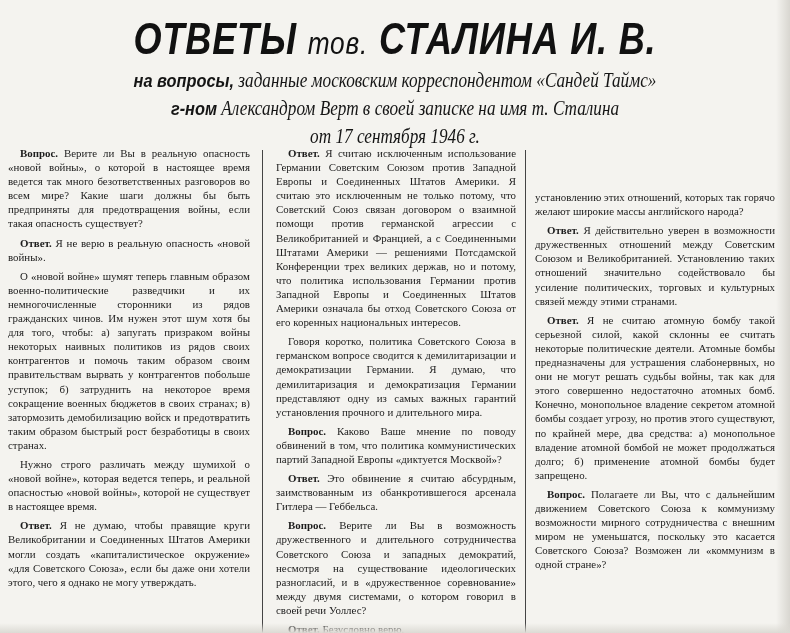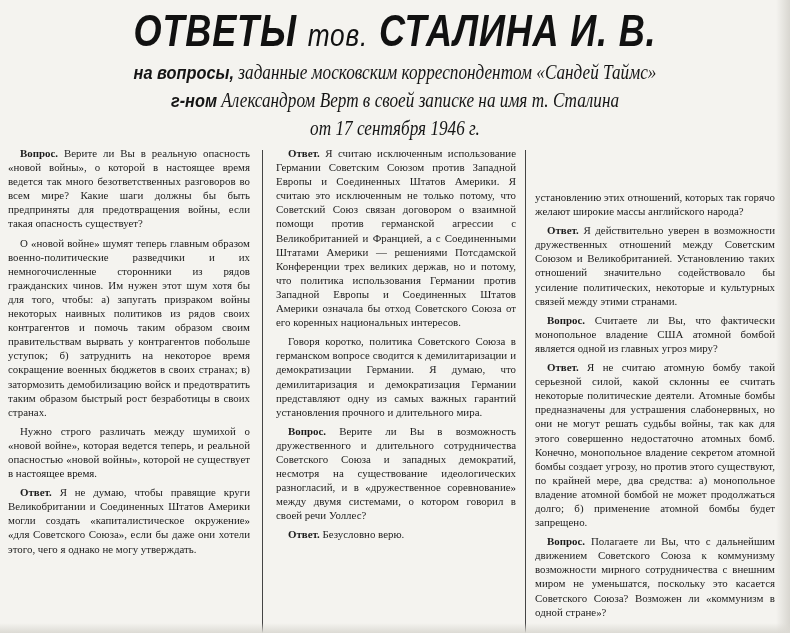--- a/index.html
+++ b/index.html
@@ -4,21 +4,21 @@
 <style>
   html, body { margin:0; padding:0; }
   body {
     width:790px; height:633px; overflow:hidden;
     background:#f4f3ef;
     font-family:"DejaVu Serif","Liberation Serif",serif;
     color:#1a1a1a;
     position:relative;
   }
   .page { position:absolute; left:0; top:0; width:790px; height:633px; overflow:hidden; }
-  .masthead { position:absolute; left:0; top:4px; width:790px; height:140px; text-align:center; }
+  .masthead { position:absolute; left:0; top:12px; width:790px; height:140px; text-align:center; }
   .title {
     position:absolute; left:0; width:790px; top:2px;
     font-family:"Liberation Sans","DejaVu Sans",sans-serif;
     font-weight:bold; font-size:44px; letter-spacing:1px;
     transform:scaleX(0.82); transform-origin:center top;
     font-style:italic; color:#111; line-height:50px; white-space:nowrap;
   }
   .title .small { font-size:32px; font-weight:normal; font-style:italic; }
   .sub {
     position:absolute; left:0; width:790px;
@@ -66,35 +66,37 @@
     </div>
     <div class="sub sub2">
       <b>г-ном</b>
       <span>Александром Верт в своей записке на имя т. Сталина</span>
     </div>
     <div class="sub sub3">от 17 сентября 1946 г.</div>
   </div>
 
   <div class="col col1">
       <p lang="ru"><span class="q">Вопрос.</span><span> Верите ли Вы в реальную опасность «новой войны», о которой в настоящее время ведется так много безответственных разговоров во всем мире? Какие шаги должны бы быть предприняты для предотвращения войны, если такая опасность существует?</span></p>
+      <p lang="ru"><span class="q">Ответ.</span><span> Я не верю в реальную опасность «новой войны».</span></p>
       <p lang="ru"><span>О «новой войне» шумят теперь главным образом военно-политические разведчики и их немногочисленные сторонники из рядов гражданских чинов. Им нужен этот шум хотя бы для того, чтобы: а) запугать призраком войны некоторых наивных политиков из рядов своих контрагентов и помочь таким образом своим правительствам вырвать у контрагентов побольше уступок; б) затруднить на некоторое время сокращение военных бюджетов в своих странах; в) затормозить демобилизацию войск и предотвратить таким образом быстрый рост безработицы в своих странах.</span></p>
       <p lang="ru"><span>Нужно строго различать между шумихой о «новой войне», которая ведется теперь, и реальной опасностью «новой войны», которой не существует в настоящее время.</span></p>
       <p lang="ru"><span class="q">Ответ.</span><span> Я не думаю, чтобы правящие круги Великобритании и Соединенных Штатов Америки могли создать «капиталистическое окружение» «для Советского Союза», если бы даже они хотели этого, чего я однако не могу утверждать.</span></p>
     </div>
   <div class="rule rule1"></div>
   <div class="col col2">
       <p lang="ru"><span class="q">Ответ.</span><span> Я считаю исключенным использование Германии Советским Союзом против Западной Европы и Соединенных Штатов Америки. Я считаю это исключенным не только потому, что Советский Союз связан договором о взаимной помощи против германской агрессии с Великобританией и Францией, а с Соединенными Штатами Америки — решениями Потсдамской Конференции трех великих держав, но и потому, что политика использования Германии против Западной Европы и Соединенных Штатов Америки означала бы отход Советского Союза от его коренных национальных интересов.</span></p>
       <p lang="ru"><span>Говоря коротко, политика Советского Союза в германском вопросе сводится к демилитаризации и демократизации Германии. Я думаю, что демилитаризация и демократизация Германии представляют одну из самых важных гарантий установления прочного и длительного мира.</span></p>
+      <p lang="ru"><span class="q">Вопрос.</span><span> Каково Ваше мнение по поводу обвинений в том, что политика коммунистических партий Западной Европы «диктуется Москвой»?</span></p>
+      <p lang="ru"><span class="q">Ответ.</span><span> Это обвинение я считаю абсурдным, заимствованным из обанкротившегося арсенала Гитлера — Геббельса.</span></p>
       <p lang="ru"><span class="q">Вопрос.</span><span> Верите ли Вы в возможность дружественного и длительного сотрудничества Советского Союза и западных демократий, несмотря на существование идеологических разногласий, и в «дружественное соревнование» между двумя системами, о котором говорил в своей речи Уоллес?</span></p>
       <p lang="ru"><span class="q">Ответ.</span><span> Безусловно верю.</span></p>
     </div>
   <div class="rule rule2"></div>
   <div class="col col3">
       <p lang="ru" style="text-indent: 0px; margin-top: 44px;"><span>установлению этих отношений, которых так горячо желают широкие массы английского народа?</span></p>
-      <p lang="ru"><span class="q">Ответ.</span><span> Я действительно уверен в возможности дружественных отношений между Советским Союзом и Великобританией. Установлению таких отношений значительно содействовало бы усиление политических, некоторые и культурных связей между этими странами.</span></p>
-      <p lang="ru"><span class="q">Вопрос.</span><span> Считаете ли Вы, что фактически монопольное владение США атомной бомбой является одной из главных угроз миру?</span></p>
+      <p lang="ru"><span class="q">Ответ.</span><span> Я действительно уверен в возможности дружественных отношений между Советским Союзом и Великобританией. Установлению таких отношений значительно содействовало бы усиление политических, торговых и культурных связей между этими странами.</span></p>
       <p lang="ru"><span class="q">Ответ.</span><span> Я не считаю атомную бомбу такой серьезной силой, какой склонны ее считать некоторые политические деятели. Атомные бомбы предназначены для устрашения слабонервных, но они не могут решать судьбы войны, так как для этого совершенно недостаточно атомных бомб. Конечно, монопольное владение секретом атомной бомбы создает угрозу, но против этого существуют, по крайней мере, два средства: а) монопольное владение атомной бомбой не может продолжаться долго; б) применение атомной бомбы будет запрещено.</span></p>
       <p lang="ru"><span class="q">Вопрос.</span><span> Полагаете ли Вы, что с дальнейшим движением Советского Союза к коммунизму возможности мирного сотрудничества с внешним миром не уменьшатся, поскольку это касается Советского Союза? Возможен ли «коммунизм в одной стране»?</span></p>
     </div>
 
   <div class="edge"></div>
   <div class="edge-b"></div>
 </div>
 
 </body></html>

